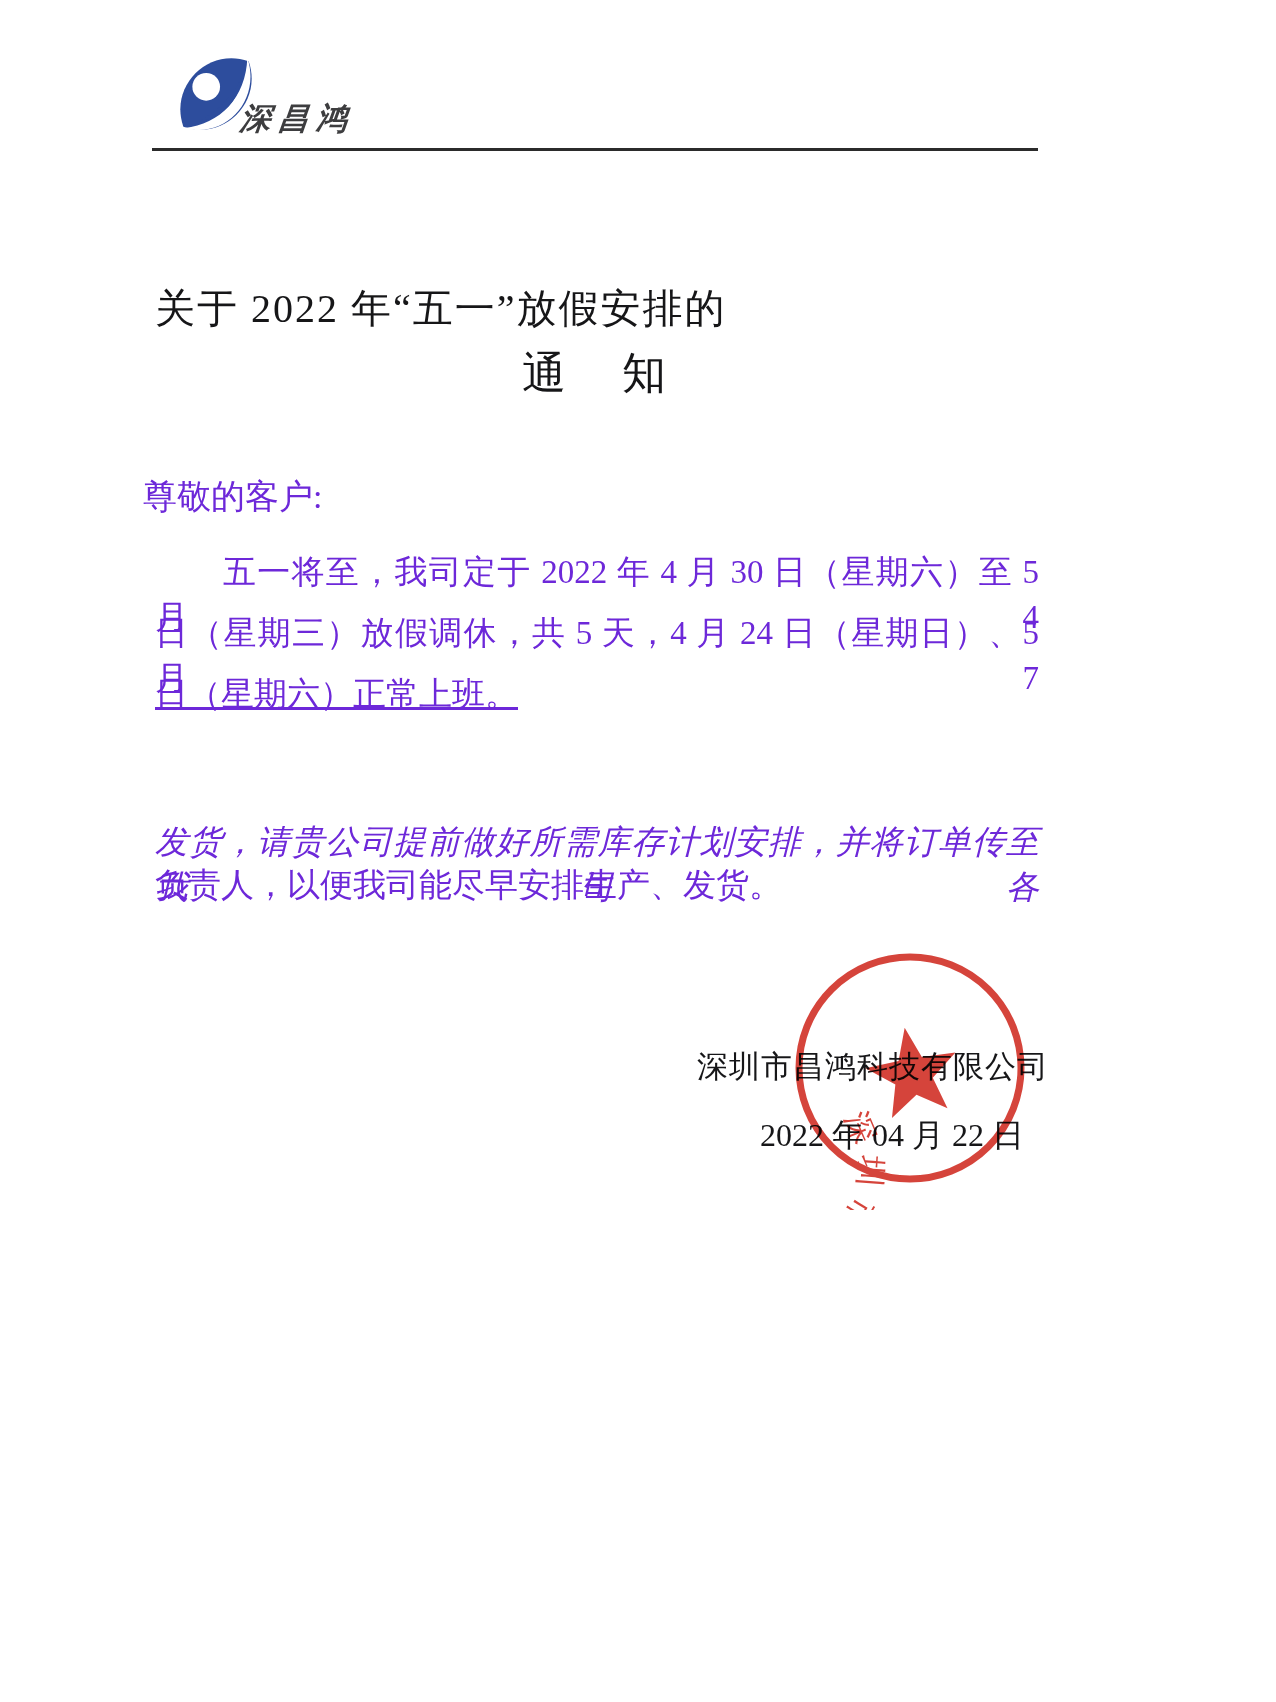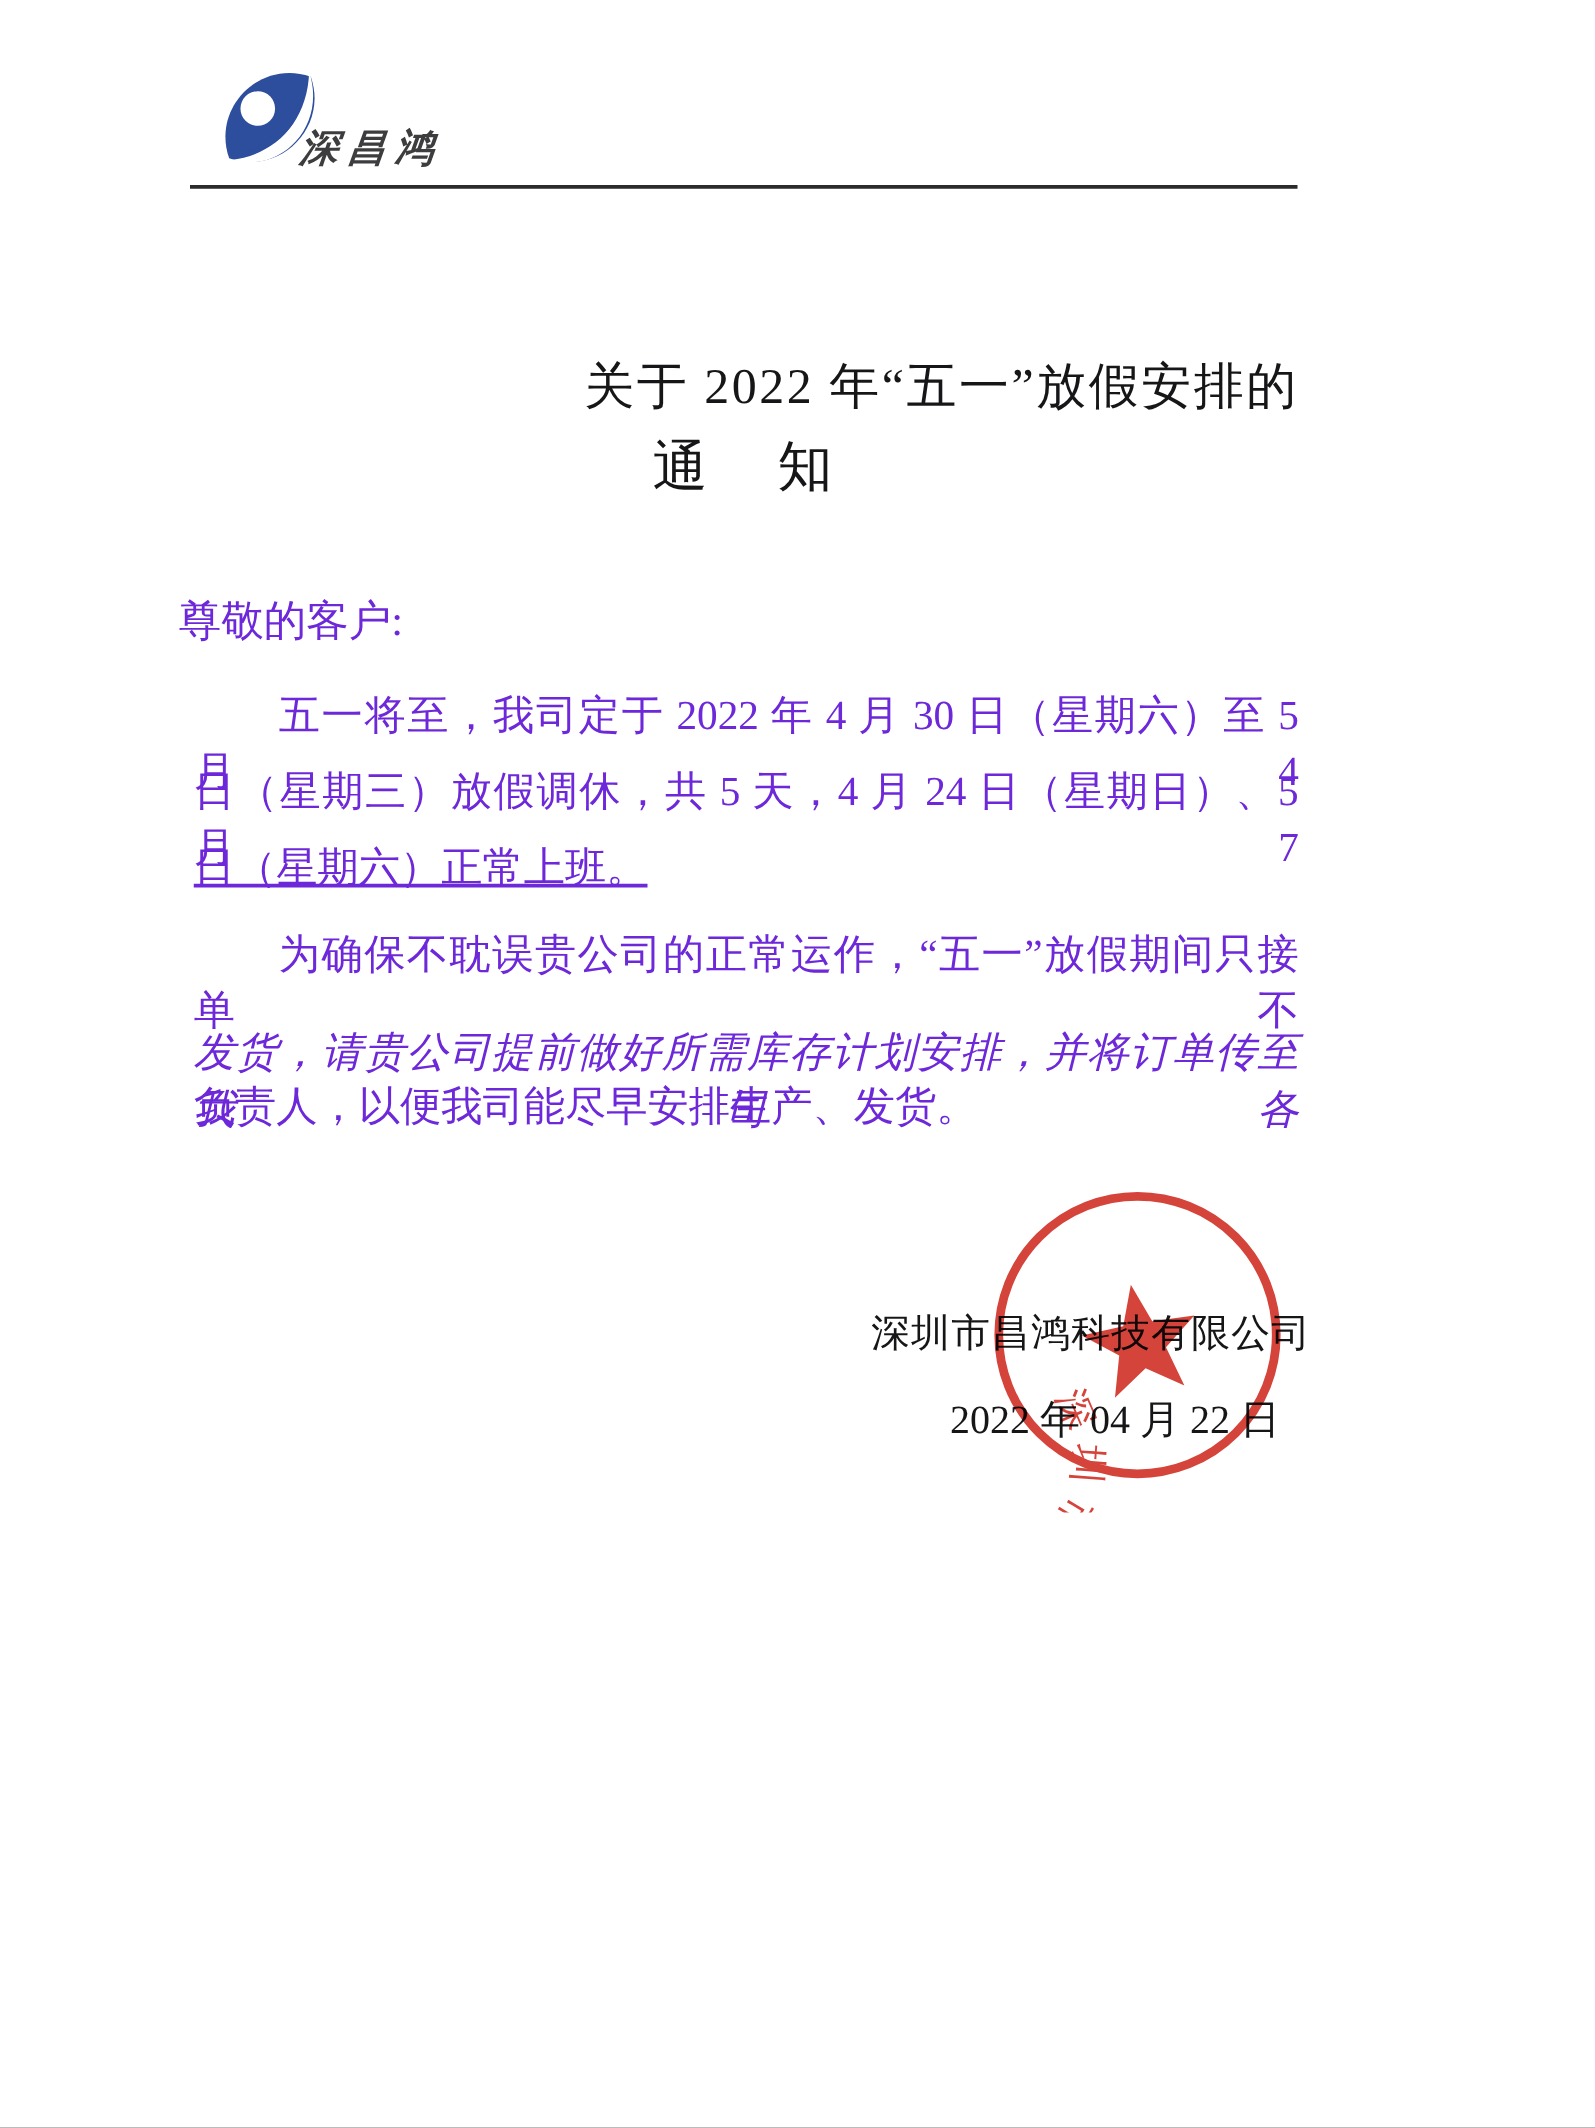--- a/index.html
+++ b/index.html
@@ -21,21 +21,21 @@
     font-family:"Liberation Sans","DejaVu Sans",sans-serif;
     font-weight:bold; font-style:italic;
     font-size:31px; letter-spacing:7px; color:#3d3d3f;
     transform:skewX(-6deg);
   }
   .divider { position:absolute; left:152px; top:148px; width:886px; height:3px; background:#2b2b2b; }
 
   
   .title-line1 {
     position:absolute; left:155px; top:281px; width:884px;
-    text-align:right; font-size:40px; letter-spacing:2px; color:#161618;
+    text-align:left; font-size:40px; letter-spacing:2px; color:#161618;
   }
   .title-line2 {
     position:absolute; left:155px; top:344px; width:884px;
     text-align:center; font-size:44px; letter-spacing:6px; color:#161618;
   }
 
   
   .greeting {
     position:absolute; left:143px; top:474px;
     font-size:34px; color:#6d28d9;
@@ -87,21 +87,20 @@
   <div class="divider"></div>
 
   <div class="title-line1">关于 2022 年“五一”放假安排的</div>
   <div class="title-line2">通　知</div>
 
   <div class="greeting">尊敬的客户:</div>
 
   <div class="body-line bl-1 justify indent">五一将至，我司定于 2022 年 4 月 30 日（星期六）至 5 月 4</div>
   <div class="body-line bl-2 justify">日（星期三）放假调休，共 5 天，4 月 24 日（星期日）、5 月 7</div>
   <div class="body-line bl-3">日（星期六）正常上班。</div>
-  <div class="body-line bl-4 justify indent">为确保不耽误贵公司的正常运作，“五一”放假期间只接单不</div>
   <div class="body-line bl-5 justify">发货，请贵公司提前做好所需库存计划安排，并将订单传至我司各</div>
   <div class="body-line bl-6">负责人，以便我司能尽早安排生产、发货。</div>
 
   <div class="company-name">深圳市昌鸿科技有限公司</div>
   <div class="notice-date">2022 年 04 月 22 日</div>
 
   <svg class="stamp" width="284" height="284" viewBox="-142 -142 284 284">
     <defs>
       <path id="ringPath" d="M -84,0 A 84,84 0 1 1 -84,-0.6" fill="none"></path>
     </defs>

